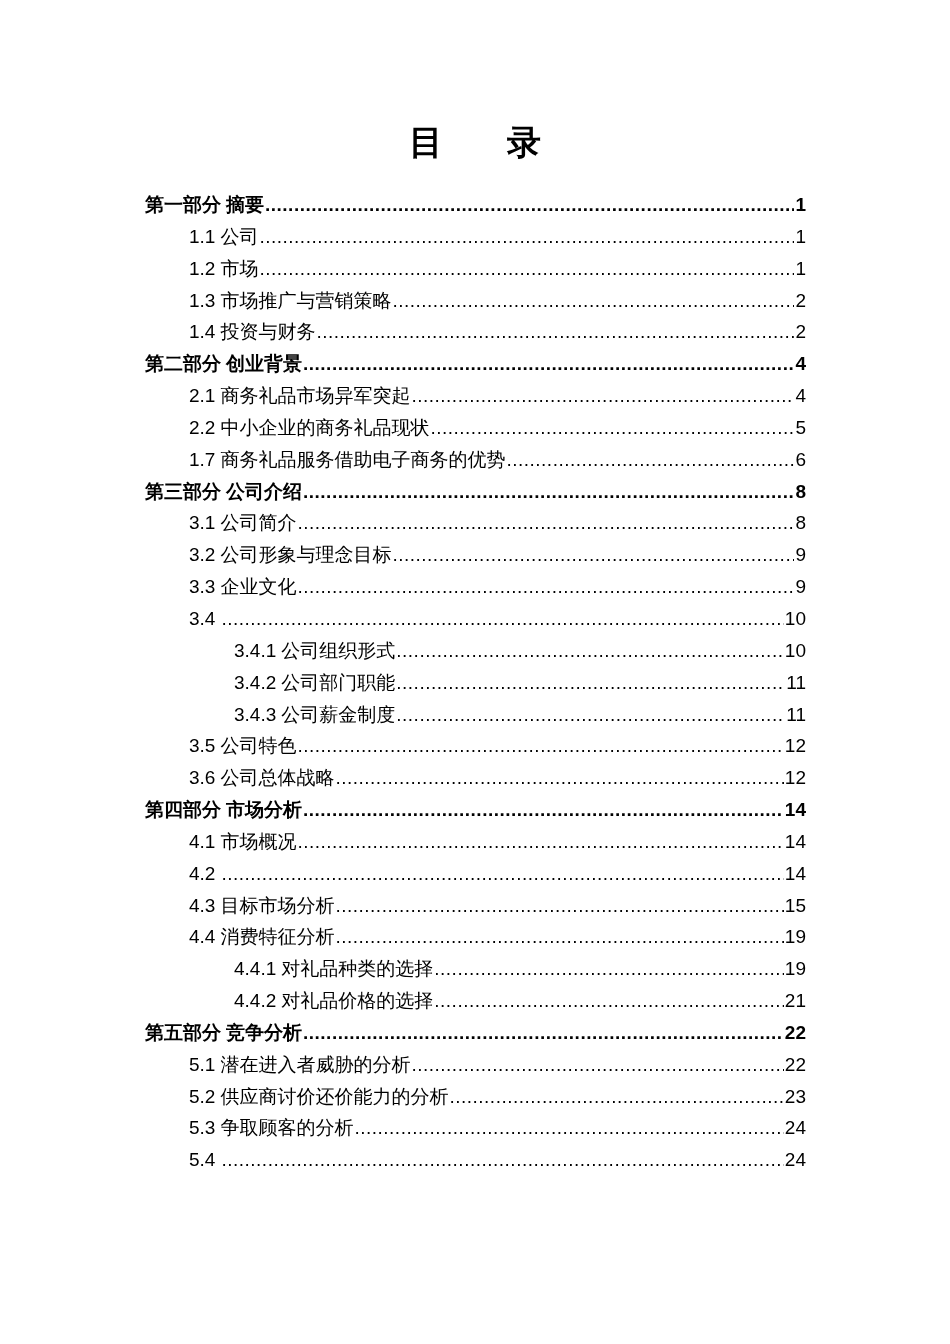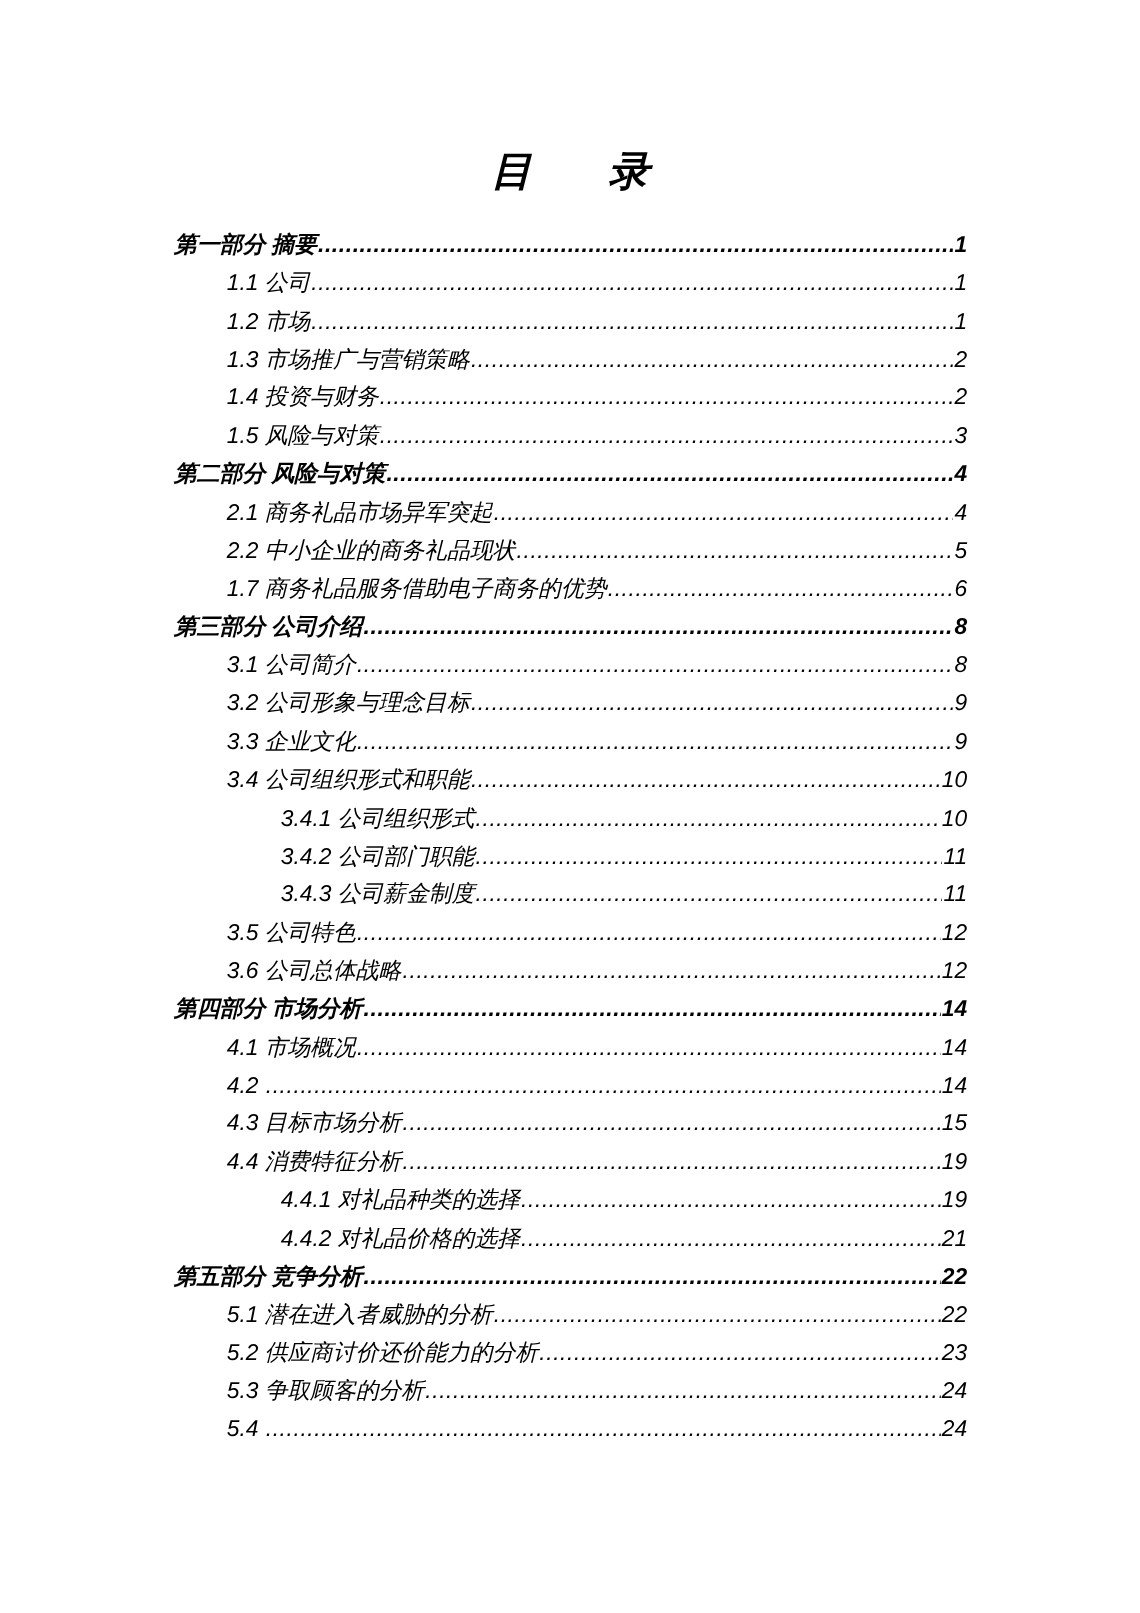--- a/index.html
+++ b/index.html
@@ -1,17 +1,17 @@
 <!DOCTYPE html>
 <html><head>
 <meta charset="utf-8">
 <style>
   html, body { margin: 0; padding: 0; background: #ffffff; }
   body { width: 950px; height: 1344px; position: relative; overflow: hidden; font-family: "Liberation Sans", "DejaVu Sans", sans-serif; color: #000; }
-  .page { position: absolute; left: 0; top: 0; width: 950px; height: 1344px; background: #fff; font-style: italic; }
+  .page { position: absolute; left: 0; top: 0; width: 950px; height: 1344px; background: #fff; }
   .title { position: absolute; left: 0; width: 950px; top: 120px; text-align: center; font-size: 34px; font-weight: bold; letter-spacing: 26px; text-indent: 26px; font-family: "DejaVu Serif", "Liberation Serif", serif; }
   .toc { position: absolute; left: 145px; top: 189px; width: 661px; }
   .row { position: relative; height: 31.85px; line-height: 31.85px; font-size: 19px; display: flex; align-items: baseline; white-space: nowrap; }
   .row.l0 { font-weight: bold; }
   .row.l1 { padding-left: 44px; }
   .row.l2 { padding-left: 89px; justify-content: space-between; }
   .num { margin-right: 5px; }
   .label { }
   .dots { flex: 1 1 auto; overflow: hidden; margin: 0 1px; letter-spacing: 0.5px; }
   .dots::before { content: "................................................................................................................................................................................"; }
@@ -46,29 +46,23 @@
         <span class="label">市场推广与营销策略</span>
         <span class="dots"></span>
         <span class="page-no">2</span>
       </div>
       <div class="row l1">
         <span class="num">1.4</span>
         <span class="label">投资与财务</span>
         <span class="dots"></span>
         <span class="page-no">2</span>
       </div>
-      <div class="row l1">
-        <span class="num">1.5</span>
-        <span class="label">风险与对策</span>
-        <span class="dots"></span>
-        <span class="page-no">3</span>
-      </div>
       <div class="row l0">
         <span class="num">第二部分</span>
-        <span class="label">风险与对策</span>
+        <span class="label">创业背景</span>
         <span class="dots"></span>
         <span class="page-no">4</span>
       </div>
       <div class="row l1">
         <span class="num">2.1</span>
         <span class="label">商务礼品市场异军突起</span>
         <span class="dots"></span>
         <span class="page-no">4</span>
       </div>
       <div class="row l1">
@@ -102,21 +96,20 @@
         <span class="page-no">9</span>
       </div>
       <div class="row l1">
         <span class="num">3.3</span>
         <span class="label">企业文化</span>
         <span class="dots"></span>
         <span class="page-no">9</span>
       </div>
       <div class="row l1">
         <span class="num">3.4</span>
-        <span class="label">公司组织形式和职能</span>
         <span class="dots"></span>
         <span class="page-no">10</span>
       </div>
       <div class="row l2">
         <span class="num">3.4.1</span>
         <span class="label">公司组织形式</span>
         <span class="dots"></span>
         <span class="page-no">10</span>
       </div>
       <div class="row l2">

